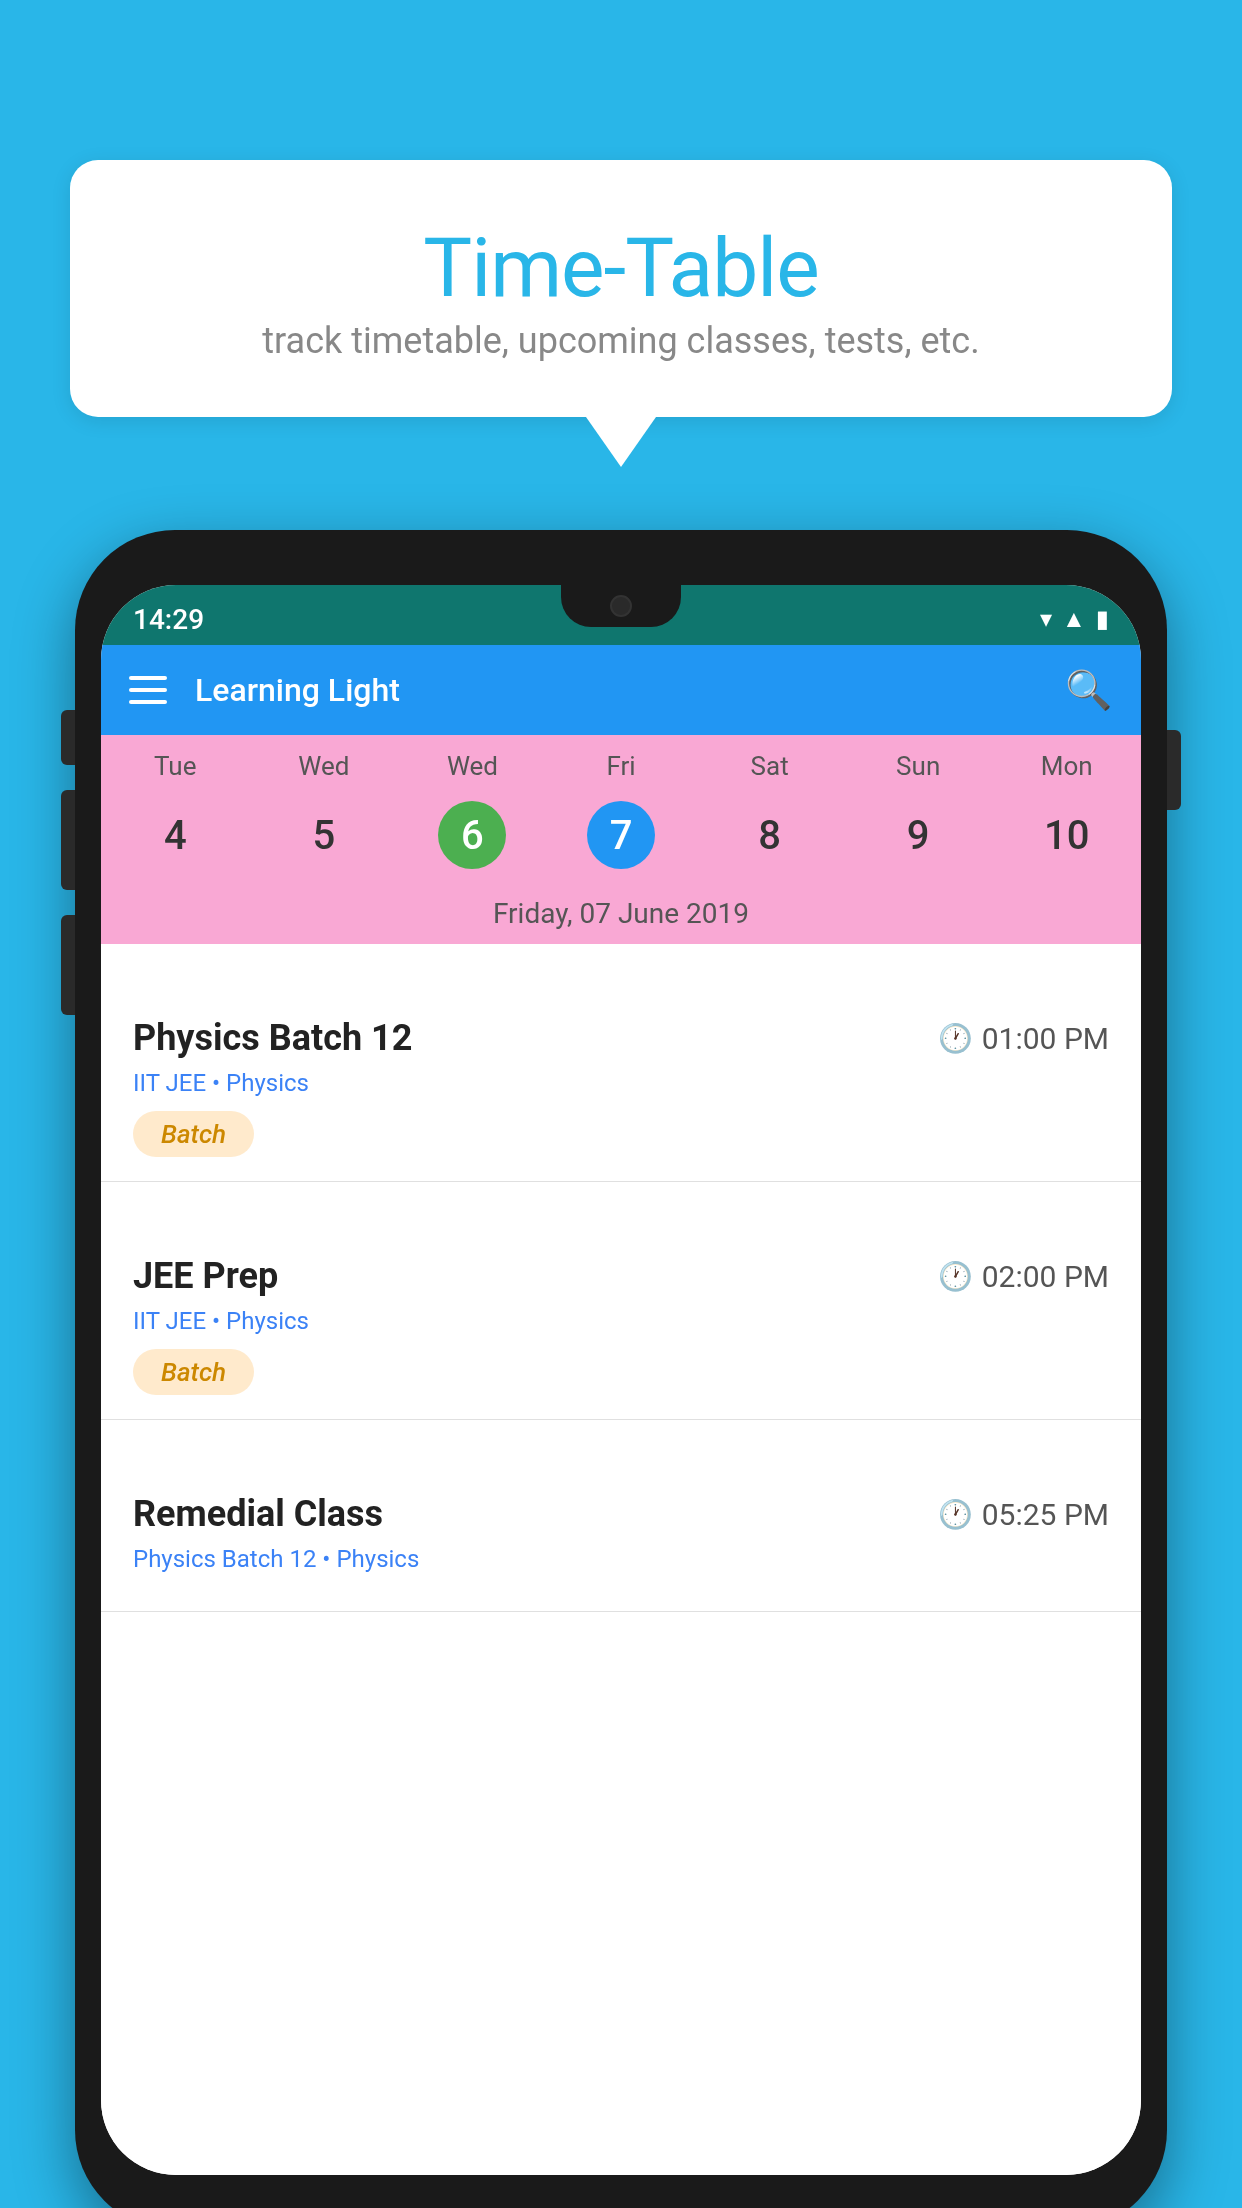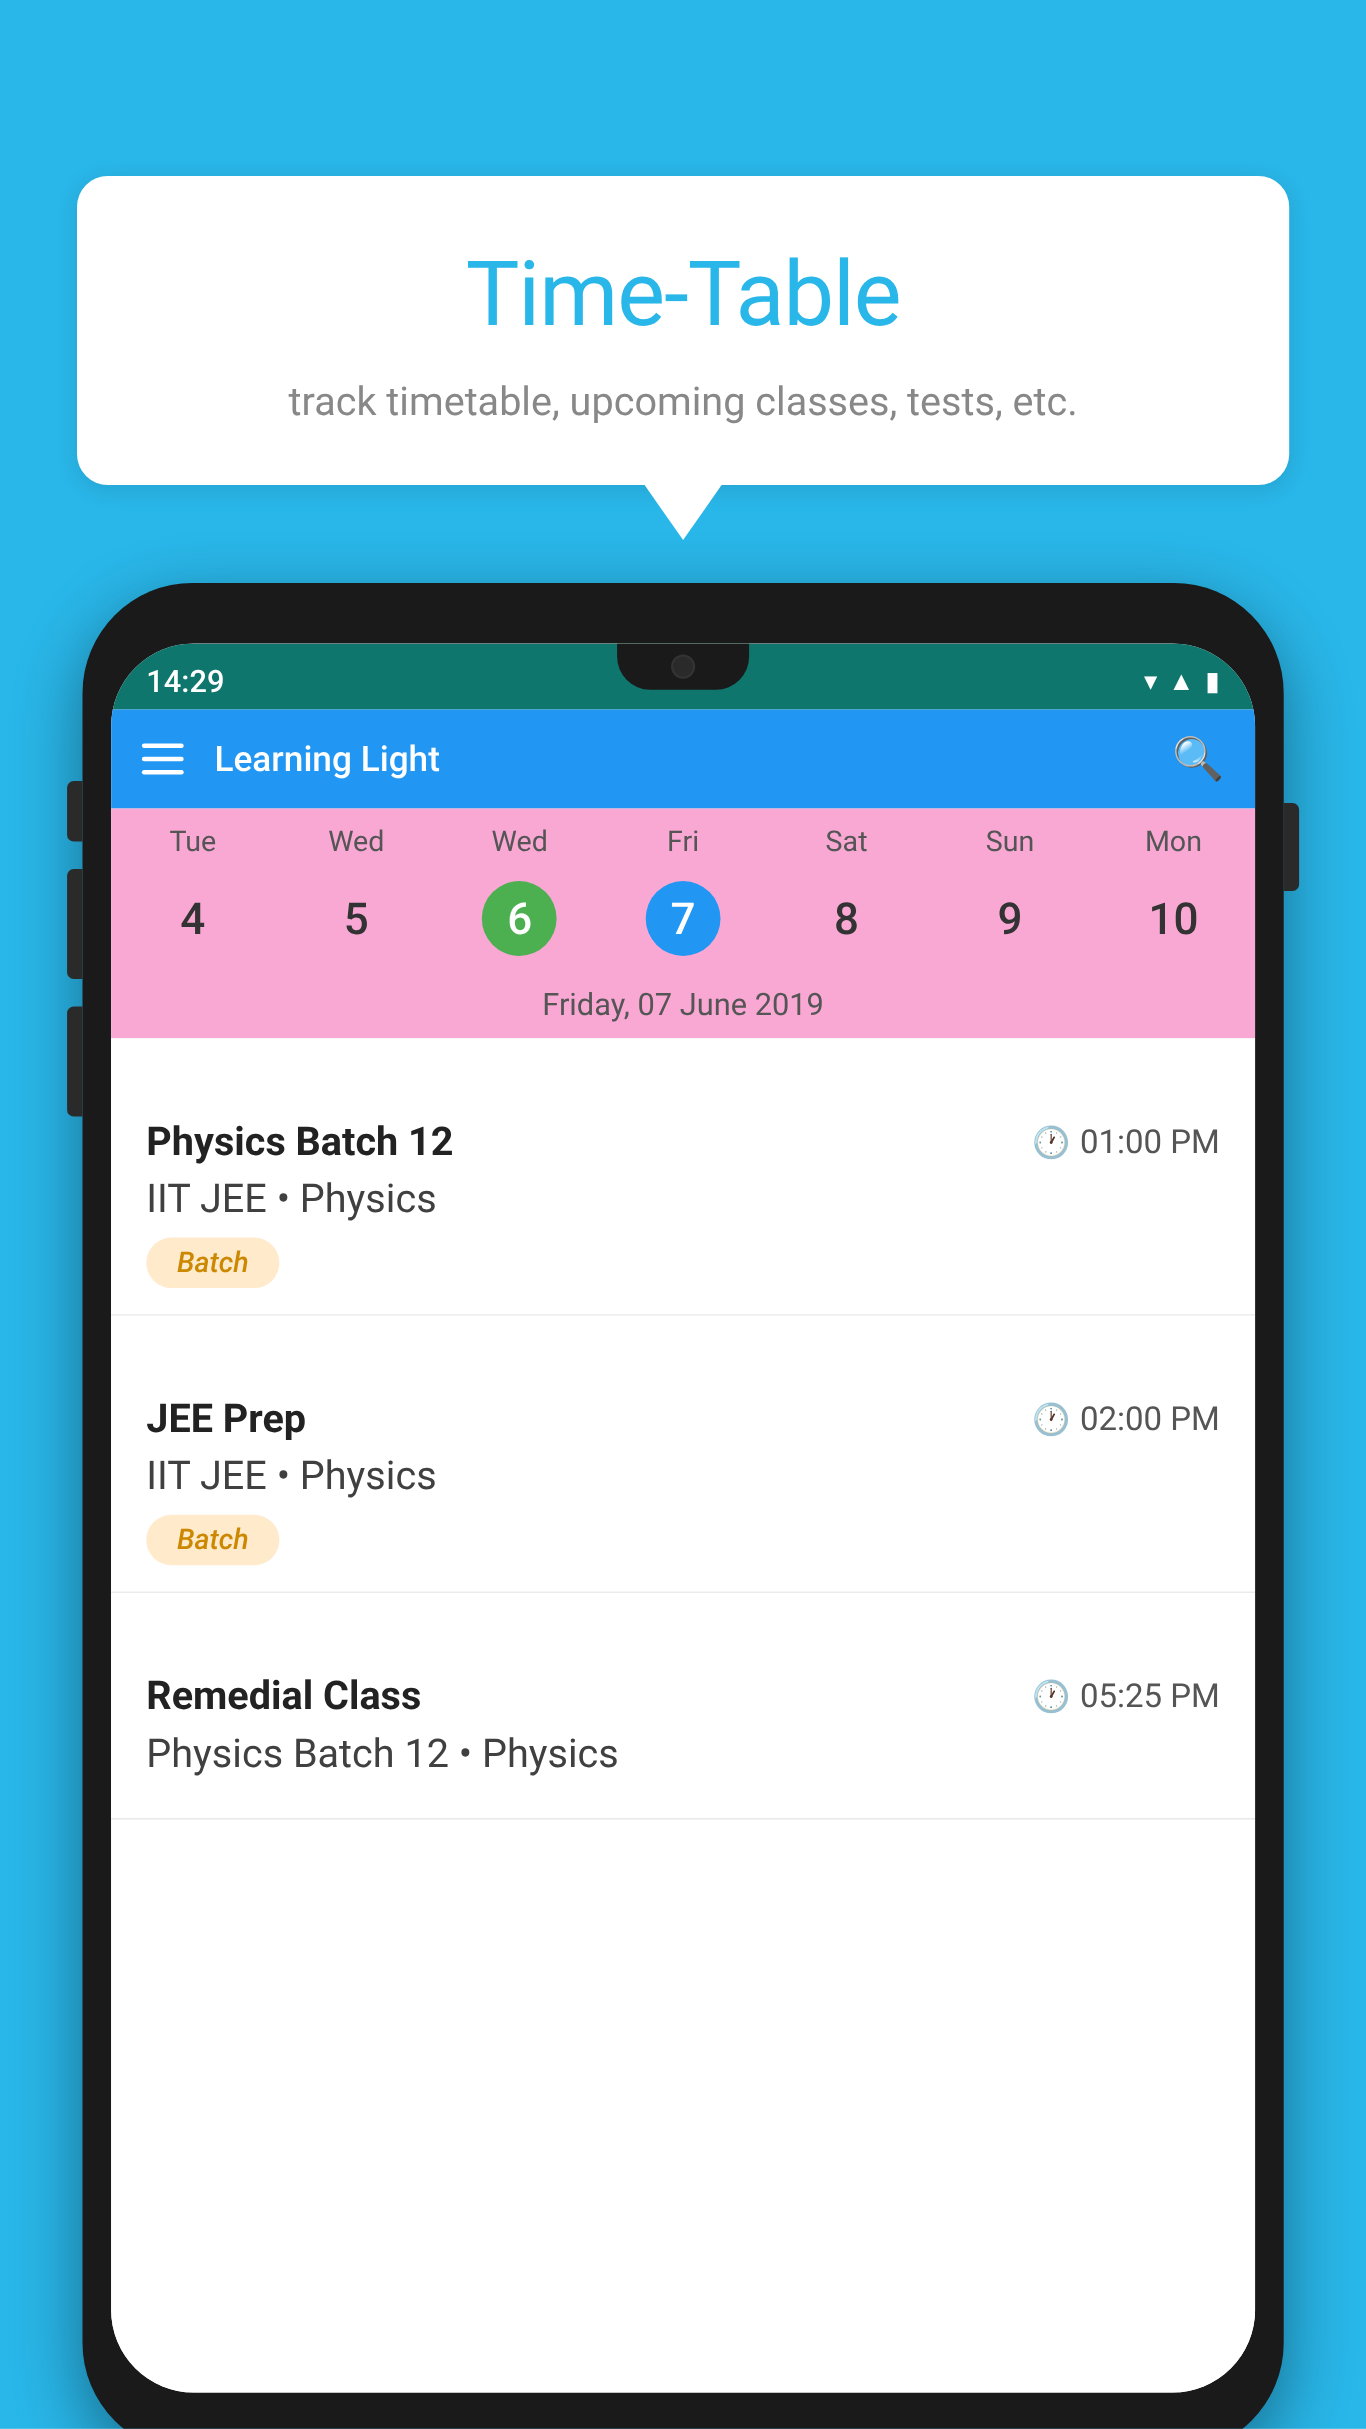--- a/index.html
+++ b/index.html
@@ -28,21 +28,21 @@
       border-radius: 28px;
       padding: 60px 50px 55px;
       width: 100%;
       text-align: center;
       box-shadow: 0 4px 20px rgba(0,0,0,0.1);
     }
     .speech-bubble-title {
       font-size: 82px;
       color: #29b6e8;
       font-weight: 400;
-      margin-bottom: 28px;
+      margin-bottom: 4px;
       letter-spacing: -1px;
     }
     .speech-bubble-subtitle {
       font-size: 36px;
       color: #888;
       font-weight: 400;
     }
     .speech-bubble-arrow {
       width: 0;
       height: 0;
@@ -245,22 +245,22 @@
       align-items: center;
       gap: 8px;
       font-size: 30px;
       color: #555;
     }
     .clock-icon-small {
       font-size: 28px;
       color: #888;
     }
     .schedule-item-meta {
-      font-size: 36px;
-      color: #404040;
+      font-size: 24px;
+      color: #3b82f6;
       margin-bottom: 14px;
     }
     .batch-tag {
       display: inline-block;
       background: #ffeacc;
       color: #cc8800;
       border-radius: 30px;
       padding: 8px 28px;
       font-size: 26px;
       font-weight: 500;

